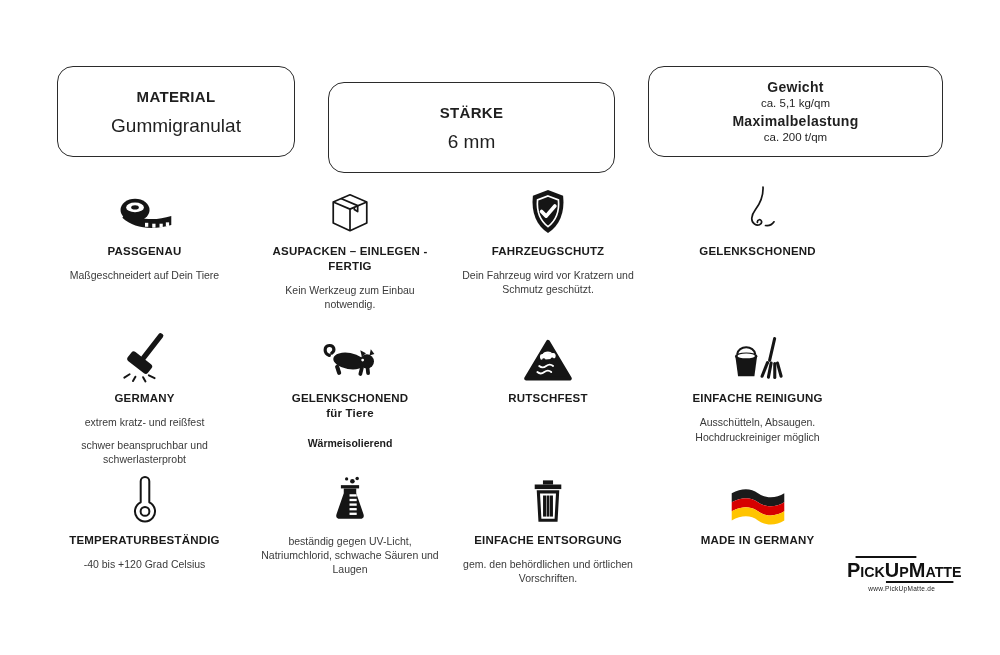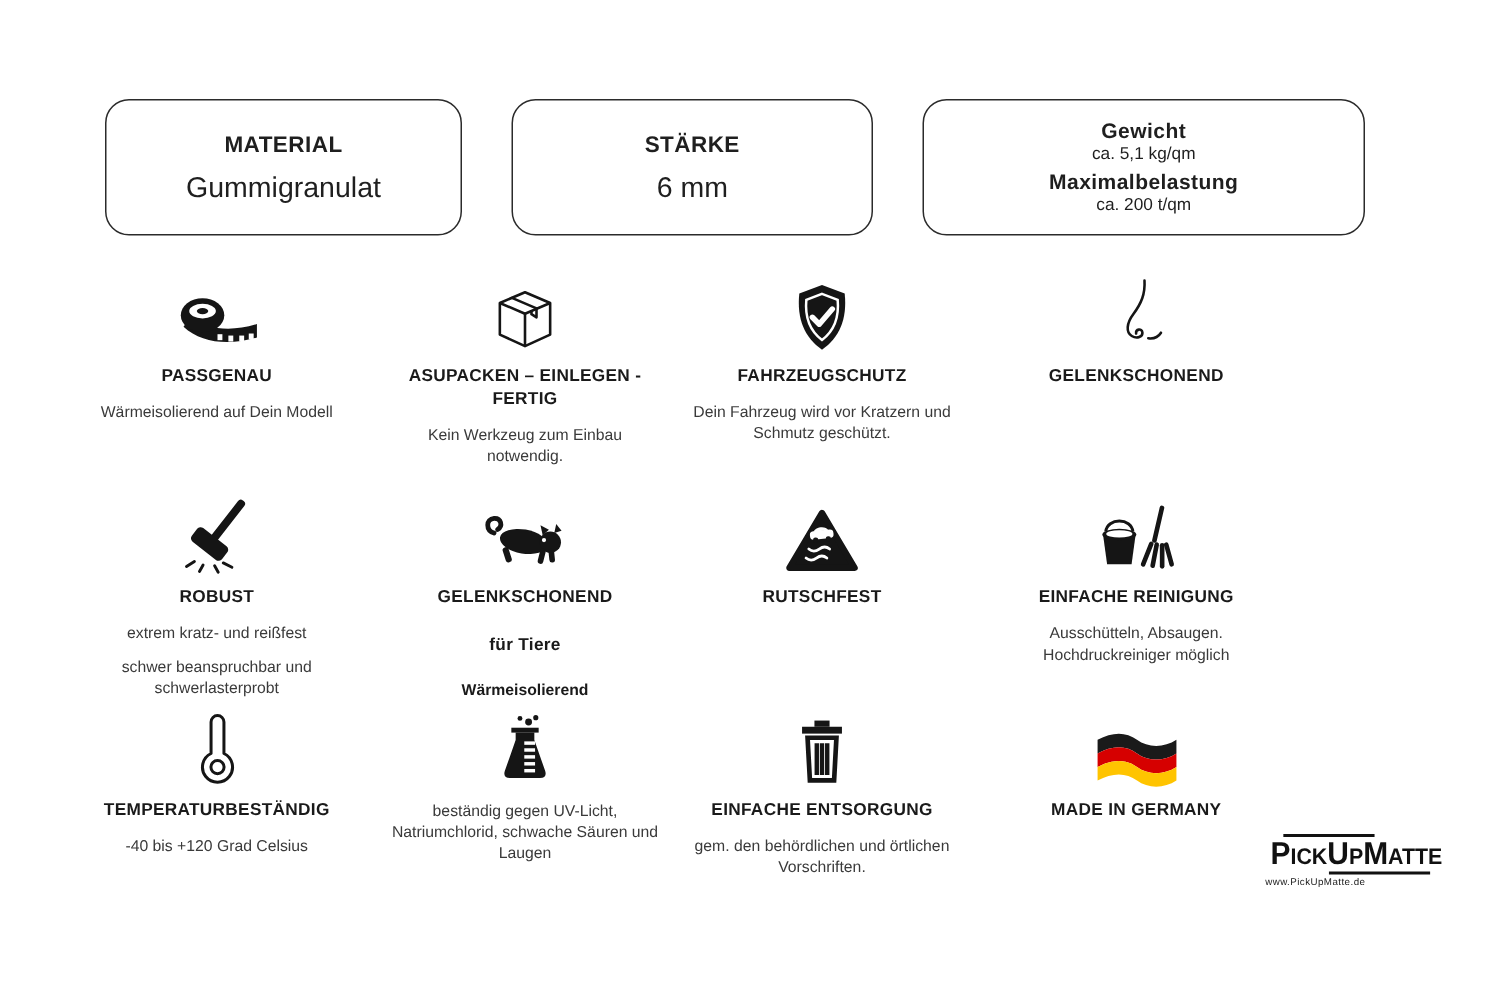--- a/index.html
+++ b/index.html
@@ -7,34 +7,34 @@
   .page {
     position: relative;
     width: 1000px; height: 655px;
     background: #ffffff;
     font-family: "Liberation Sans", sans-serif;
     color: #1f1f1f;
     overflow: hidden;
   }
   
   .spec-row {
-    position: absolute; left: 70px; top: 66px;
+    position: absolute; left: 57px; top: 66px;
     display: flex; gap: 33px;
   }
   .spec-box {
     border: 1.6px solid #2b2b2b;
     border-radius: 16px;
     height: 91px;
     display: flex; flex-direction: column;
     align-items: center; justify-content: center;
     text-align: center;
     padding: 6px 10px;
   }
   .spec-box.b1 { width: 238px; }
-  .spec-box.b2 { width: 241px; }
+  .spec-box.b2 { width: 287px; margin-top: 16px; }
   .spec-box.b3 { width: 295px; }
   .spec-title { font-weight: bold; font-size: 15px; letter-spacing: .3px; margin: 4px 0; }
   .spec-value { font-size: 19px; margin: 6px 0 2px; }
   .spec-box.b3 .spec-title { font-size: 14px; margin: 1px 0; }
   .spec-box.b3 .spec-small { font-size: 11.5px; margin: 1px 0 3px; }
   
   .grid {
     position: absolute; left: 37px; top: 180px; width: 830px;
     display: grid;
     grid-template-columns: 215px 196px 200px 219px;
@@ -42,32 +42,32 @@
   }
   .cell { text-align: center; padding: 0 8px; }
   .icon-box {
     height: 56px; margin-bottom: 8px;
     display: flex; align-items: flex-end; justify-content: center;
   }
   .cell h3 {
     font-size: 11.5px; font-weight: bold; color: #1a1a1a;
     margin: 0; line-height: 1.3; letter-spacing: .2px;
   }
-  .cell h3.sub { margin-top: 17px; }
+  .cell h3.sub { margin-top: 0; }
   .cell p {
     font-size: 10.5px; color: #3a3a3a;
     margin: 9px 0 0; line-height: 1.35;
   }
   .cell p.tight { margin-top: 1px; }
   .cell p.bold { font-weight: bold; color: #1a1a1a; margin-top: 15px; }
   .cell h3:empty, .cell p:empty { display: none; }
   
   .logo {
     position: absolute; top: 556px; right: 34px;
-    text-align: left;
+    text-align: center;
   }
   .logo-text {
     position: relative;
     display: inline-block;
     font-variant: small-caps;
     font-weight: bold;
     font-size: 21px;
     letter-spacing: 0;
     transform: scaleX(.95);
     color: #111;
@@ -117,21 +117,21 @@
               <rect x="40" y="30.5" width="3.6" height="4.4"></rect>
             <rect x="48" y="30.5" width="3.6" height="4.4"></rect>
               <rect x="55" y="29" width="3.6" height="4.4"></rect>
           </g>
           <ellipse cx="21" cy="15.5" rx="16" ry="12.5" fill="#151515"></ellipse>
           <ellipse cx="21" cy="12.5" rx="9.8" ry="5.4" fill="#fff"></ellipse>
           <ellipse cx="21" cy="12.5" rx="4.2" ry="2.3" fill="#151515"></ellipse>
         </svg>
       </div>
       <h3>PASSGENAU</h3>
-      <p>Wärmeisolierend auf Dein Modell</p>
+      <p>Maßgeschneidert auf Dein Tiere</p>
     </div>
 
     <div class="cell">
       <div class="icon-box">
         <svg width="46" height="46" viewBox="0 0 48 48" fill="none" stroke="#151515" stroke-width="1.8" stroke-linejoin="round">
           <path d="M24 5 L41.5 12.5 L41.5 34.5 L24 42.5 L6.5 34.5 L6.5 12.5 Z"></path>
           <path d="M6.5 12.5 L24 20 L41.5 12.5"></path>
           <path d="M24 20 V42.5"></path>
           <path d="M14.5 8.8 L32 16.3 L32 22.5 L28.5 20.3 L28.5 17.8"></path>
         </svg>
@@ -170,21 +170,21 @@
             <rect x="11" y="28" width="26.5" height="12" rx="3"></rect>
           </g>
           <g stroke="#151515" stroke-width="2" stroke-linecap="round">
             <path d="M10 45 L4.5 48.5"></path>
               <path d="M16 47.5 L13.5 52"></path>
             <path d="M24 48 L26.5 52.5"></path>
               <path d="M30 46 L36 49"></path>
           </g>
         </svg>
       </div>
-      <h3>ROBUST</h3>
+      <h3>GERMANY</h3>
       <p>extrem kratz- und reißfest</p>
       <p>schwer beanspruchbar und schwerlasterprobt</p>
     </div>
 
     <div class="cell">
       <div class="icon-box">
         <svg width="60" height="44" viewBox="0 0 64 46">
           <path d="M10 17 C4 15 4 7 10 6.5 C15 6.2 16.5 12 12.5 14.5" fill="none" stroke="#151515" stroke-width="3.4" stroke-linecap="round"></path>
           <ellipse cx="31" cy="23" rx="17" ry="8.6" fill="#151515" transform="rotate(10 31 23)"></ellipse>
           <circle cx="50" cy="23.5" r="7.6" fill="#151515"></circle>

